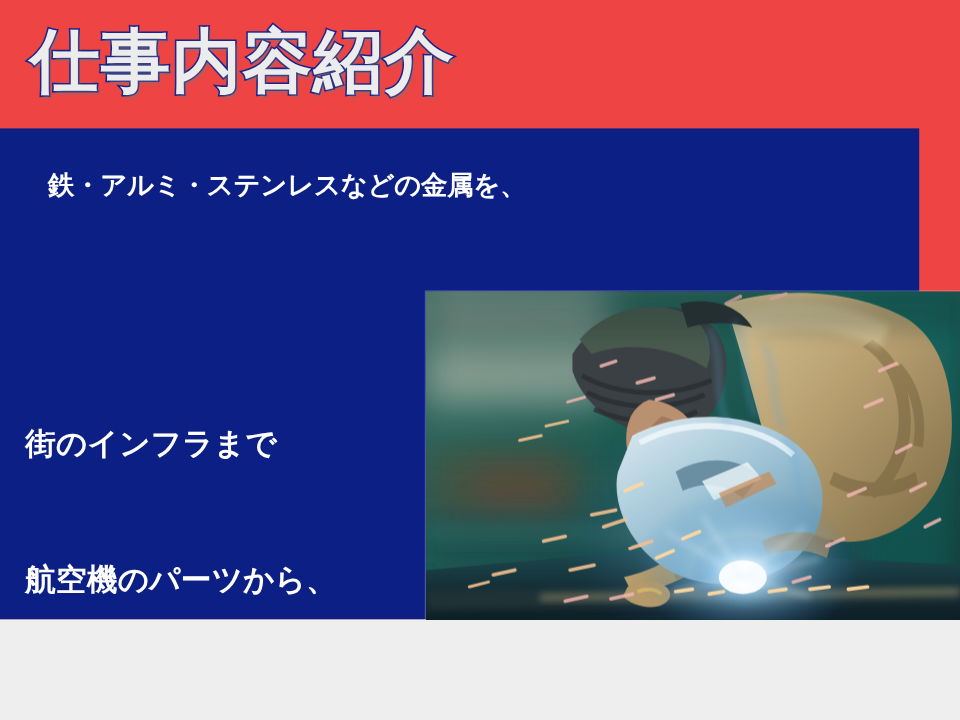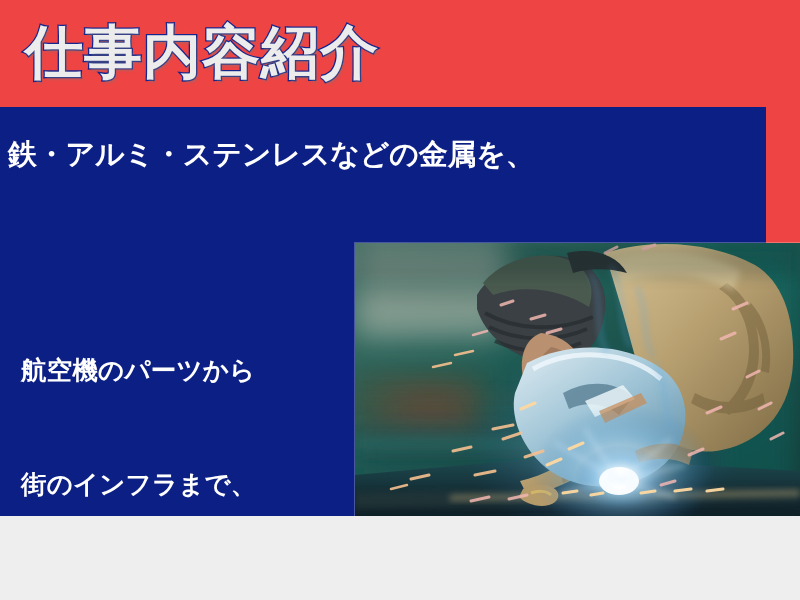--- a/index.html
+++ b/index.html
@@ -44,24 +44,24 @@
     left: 0;
     top: 107px;
     width: 766px;
     height: 454px;
     background: #0c1f85;
   }
 
   
   .headline {
     position: absolute;
-    left: 8px;
+    left: 40px;
     top: 26px;
     color: #ffffff;
-    font-size: 29px;
+    font-size: 22px;
     font-weight: 700;
     line-height: 43px;
     letter-spacing: -0.2px;
     white-space: nowrap;
   }
   .headline div {
     white-space: nowrap;
   }
 
   
@@ -104,22 +104,22 @@
 
   <div class="title">仕事内容紹介</div>
 
   <div class="navy-panel">
 
     <div class="headline">
       <div>鉄・アルミ・ステンレスなどの金属を、</div>
     </div>
 
     <div class="bodycopy">
-      <div>航空機のパーツから</div>
-      <div>街のインフラまで、</div>
+      <div>街のインフラまで</div>
+      <div>航空機のパーツから、</div>
       <div> 手がけたモノが</div>
       
       
     </div>
 
   </div>
 
   <div class="photo">
     <svg viewBox="0 0 445 309" preserveAspectRatio="xMidYMid slice">
       <defs>

